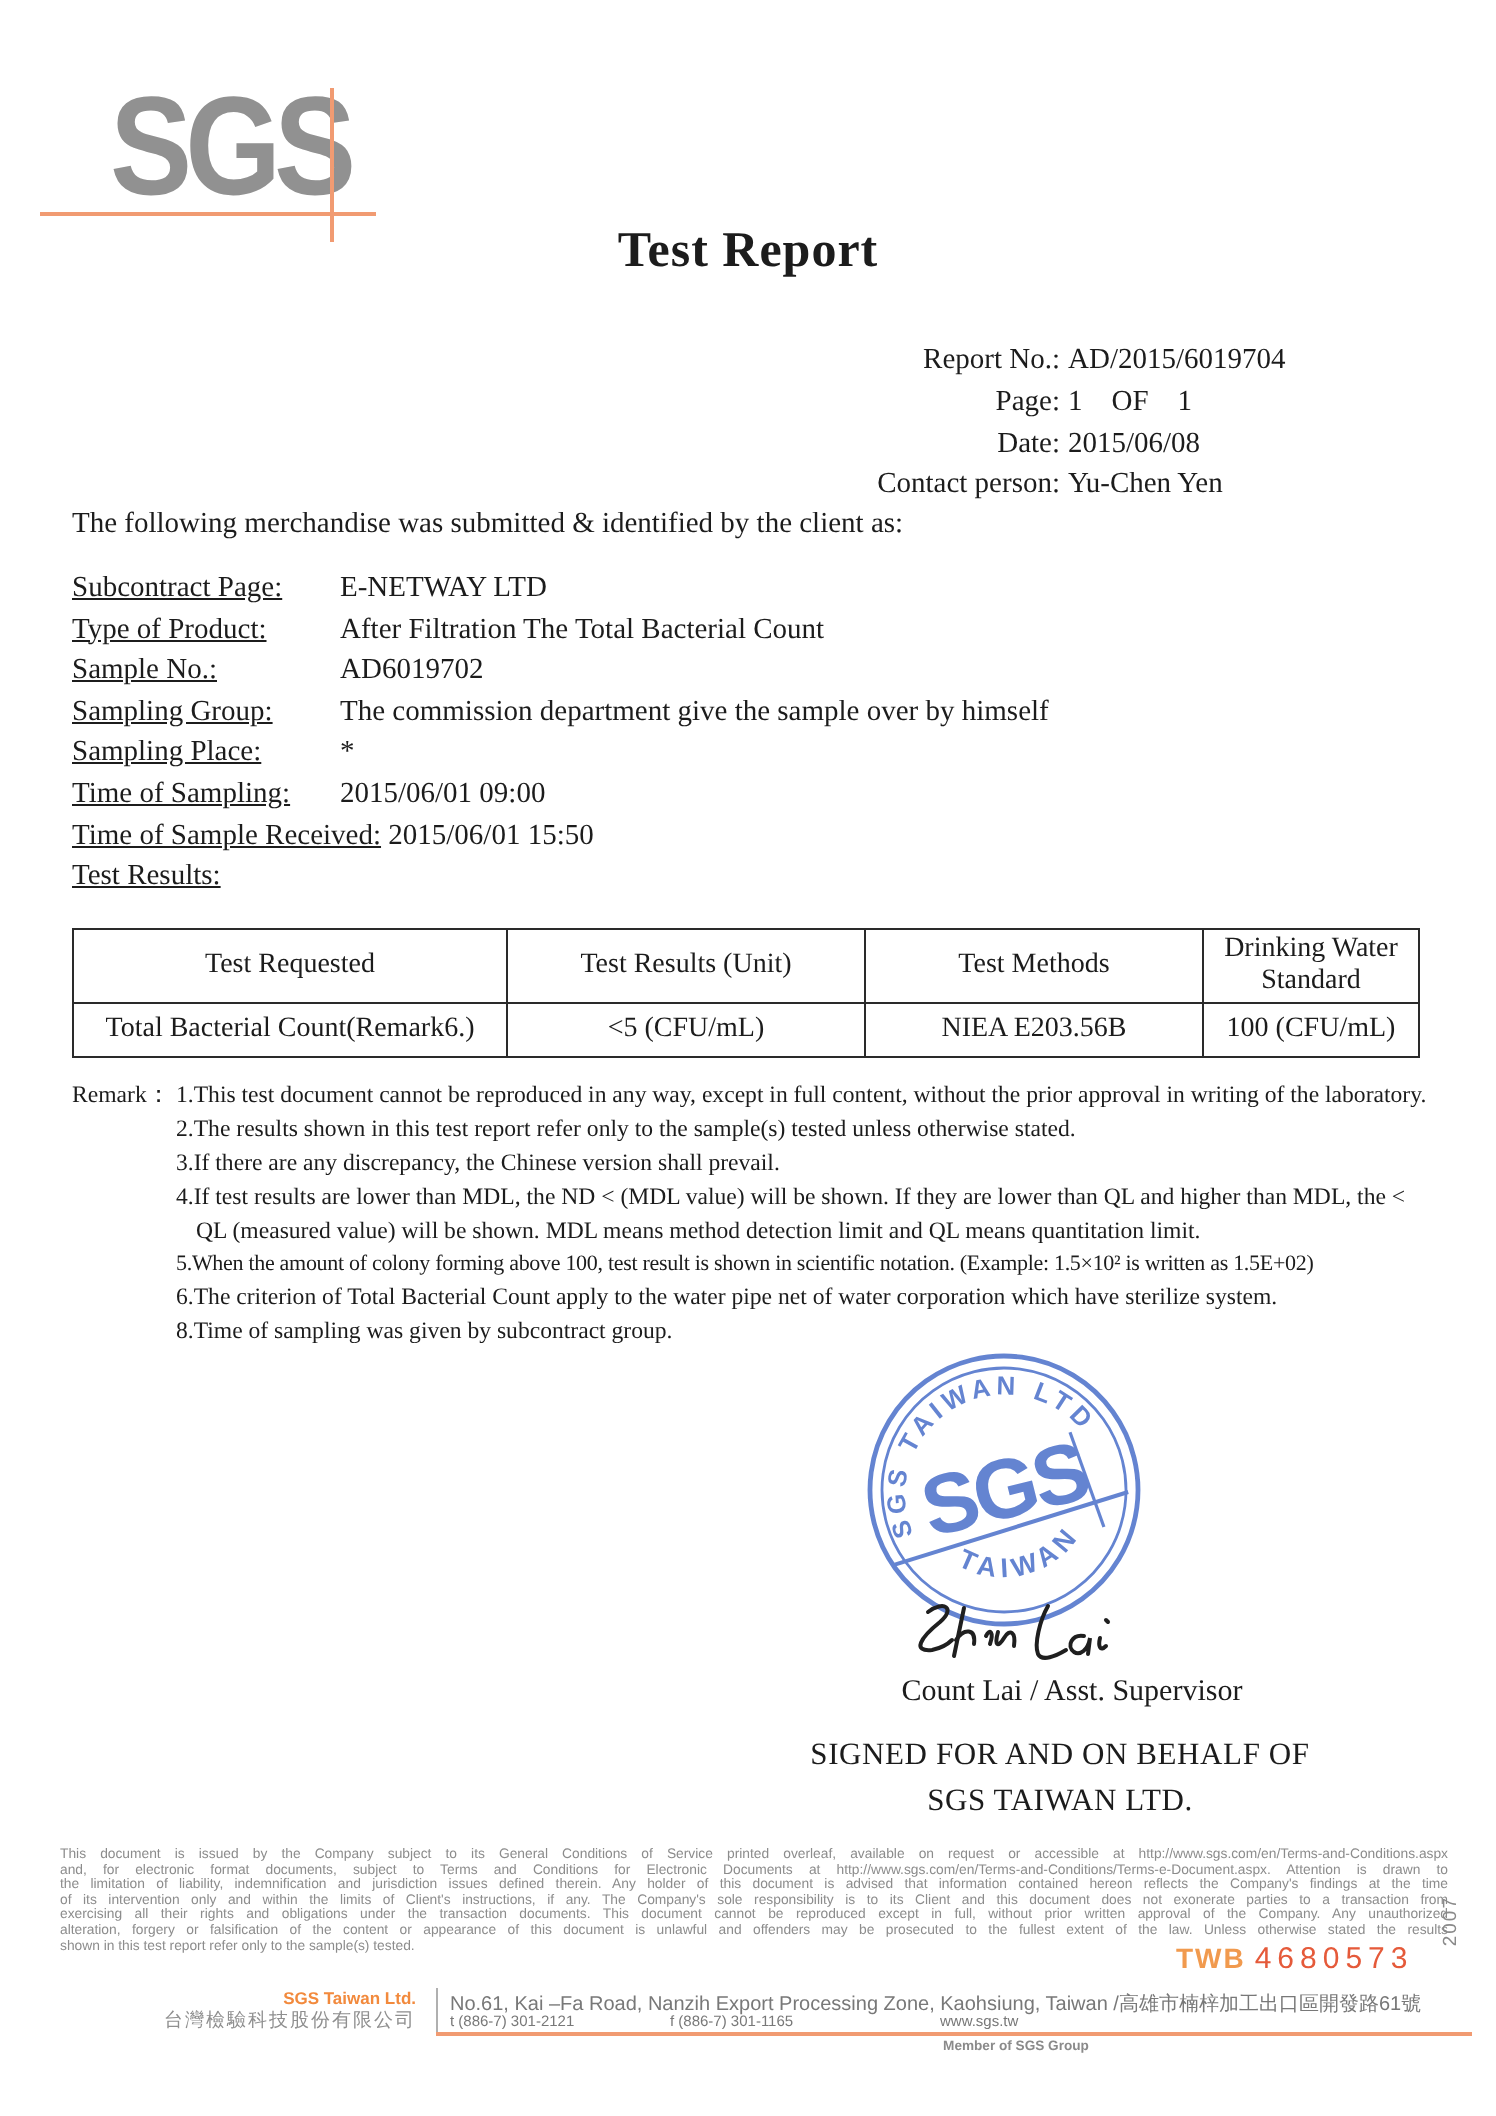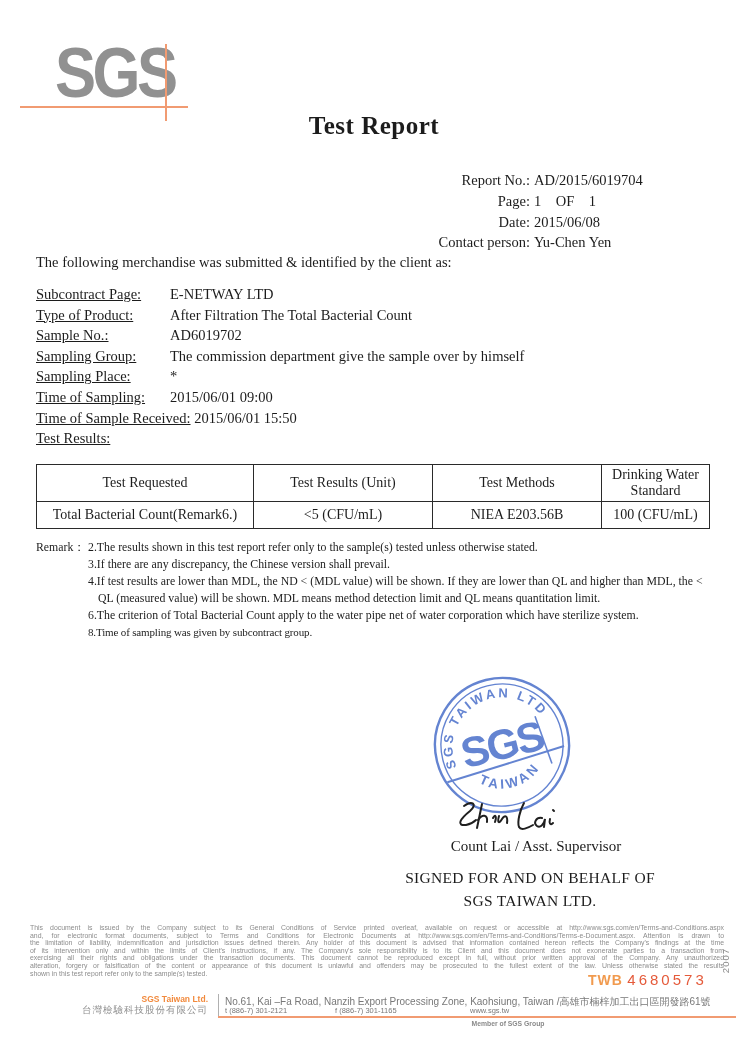--- a/index.html
+++ b/index.html
@@ -174,23 +174,25 @@
       <td>&lt;5 (CFU/mL)</td>
       <td>NIEA E203.56B</td>
       <td>100 (CFU/mL)</td>
     </tr>
   </tbody>
     </table>
 
   <div class="remarks">
     <div class="remark-label">Remark：</div>
     <div class="remark-items">
+      <div class="remark-item">1.This test document cannot be reproduced in any way, except in full content, without the prior approval in writing of the laboratory.</div>
       <div class="remark-item">2.The results shown in this test report refer only to the sample(s) tested unless otherwise stated.</div>
       <div class="remark-item">3.If there are any discrepancy, the Chinese version shall prevail.</div>
       <div class="remark-item">4.If test results are lower than MDL, the ND &lt; (MDL value) will be shown. If they are lower than QL and higher than MDL, the &lt; QL (measured value) will be shown. MDL means method detection limit and QL means quantitation limit.</div>
+      <div class="remark-item">5.When the amount of colony forming above 100, test result is shown in scientific notation. (Example: 1.5×10² is written as 1.5E+02)</div>
       <div class="remark-item">6.The criterion of Total Bacterial Count apply to the water pipe net of water corporation which have sterilize system.</div>
       <div class="remark-item">8.Time of sampling was given by subcontract group.</div>
     </div>
   </div>
 
   <svg class="stamp" viewBox="0 0 152 152">
     <defs>
       <path id="arcTop" d="M 28.5,94 A 50,50 0 1 1 123.5,94" fill="none"></path>
       <path id="arcBottom" d="M 31,83 A 46,46 0 0 0 121,83" fill="none"></path>
     </defs>

